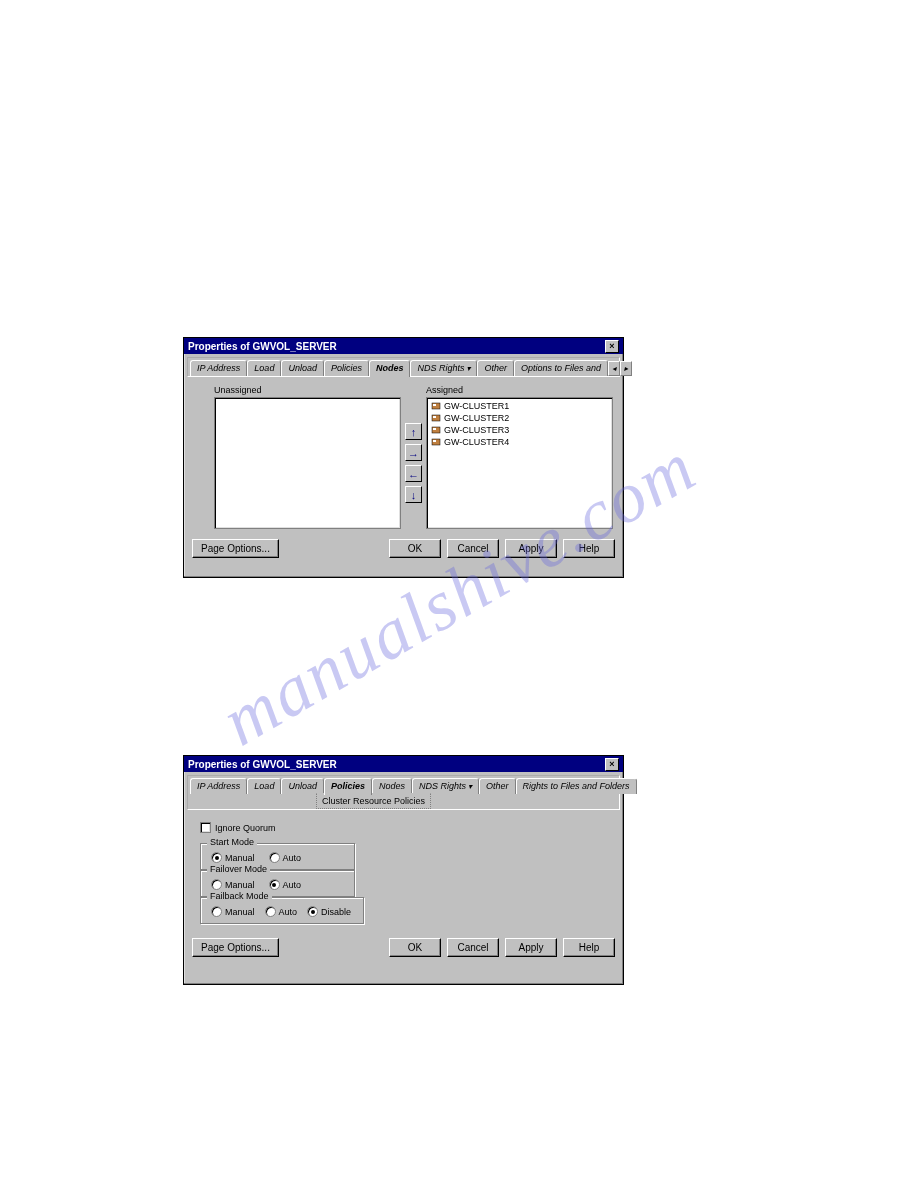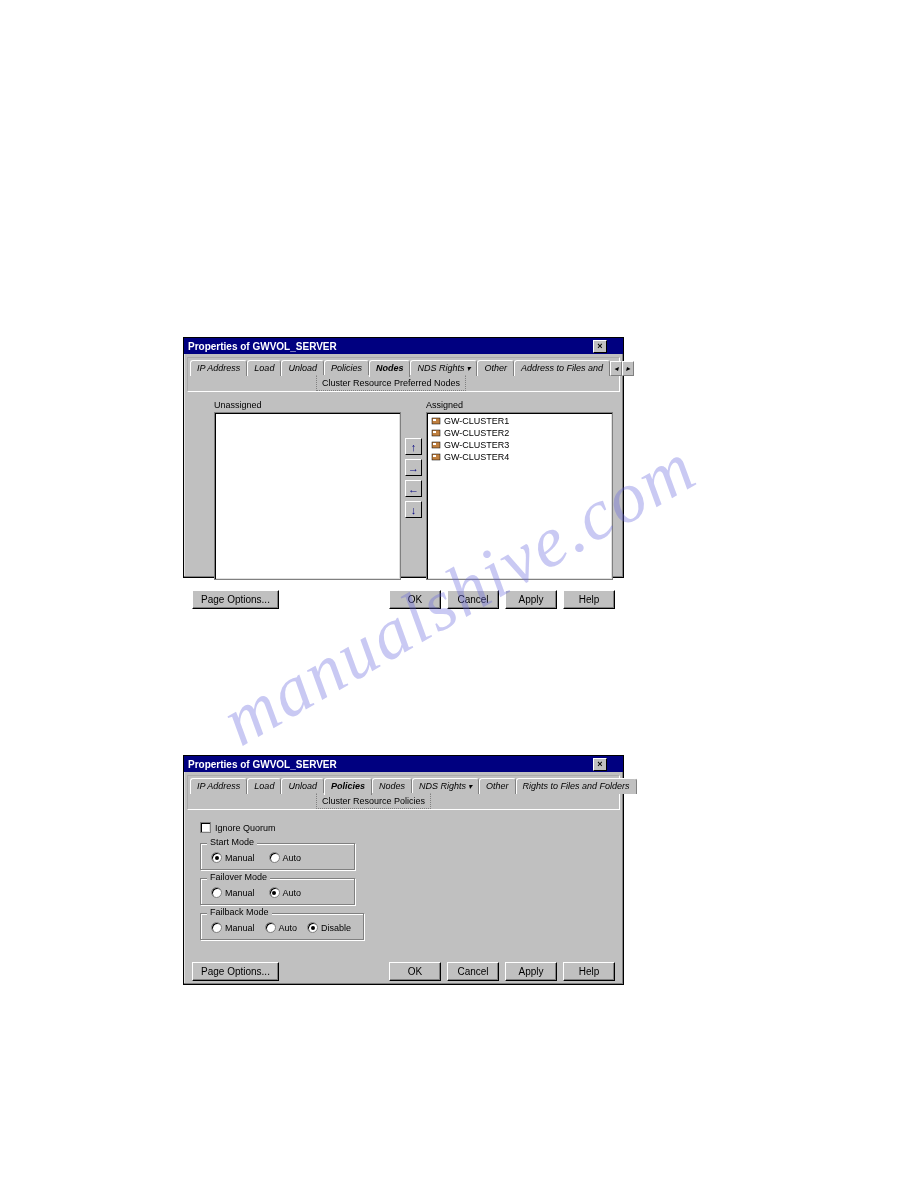--- a/index.html
+++ b/index.html
@@ -10,21 +10,21 @@
   font-style: italic; font-family: Georgia, serif; pointer-events: none; z-index: 100; white-space: nowrap;
 }
 .dialog {
   position: absolute; background: #c0c0c0; border: 1px solid #000;
   box-shadow: inset -1px -1px 0 #808080, inset 1px 1px 0 #dfdfdf;
 }
 .dialog1 { left: 183px; top: 337px; width: 441px; height: 241px; }
 .dialog2 { left: 183px; top: 755px; width: 441px; height: 230px; }
 .titlebar {
   background: #000080; color: #fff; height: 16px; display: flex; align-items: center;
-  justify-content: space-between; padding: 0 16px 0 4px; font-size: 10px; font-weight: bold;
+  justify-content: space-between; padding: 0 4px 0 4px; font-size: 10px; font-weight: bold;
 }
 .titlebar .close-btn {
   width: 14px; height: 13px; background: #c0c0c0; border: 1px solid #fff;
   border-right-color: #000; border-bottom-color: #000; display: flex; align-items: center;
   justify-content: center; font-size: 9px; color: #000; font-weight: bold; cursor: pointer;
 }
 .tabs-area { border: 1px inset #fff; margin: 3px 3px 2px 3px; background: #c0c0c0; padding: 2px 2px 0 2px; }
 .tab-row { display: flex; align-items: flex-end; gap: 0; font-size: 9px; font-style: italic; }
 .tab {
   padding: 2px 6px 3px 6px; border: 1px solid #808080; border-bottom: none;
@@ -43,21 +43,21 @@
   width: 12px; height: 15px; border: 1px solid #808080; border-top-color: #fff; border-left-color: #fff;
   display: flex; align-items: center; justify-content: center; font-size: 8px; cursor: pointer; background: #c0c0c0;
 }
 .content-area { padding: 6px 10px; }
 .list-section { display: flex; gap: 4px; align-items: flex-start; padding-left: 20px; }
 .list-col { flex: 1; }
 .list-label { font-size: 9px; margin-bottom: 2px; }
 .listbox {
   background: #fff; border: 1px solid #808080;
   box-shadow: inset 1px 1px 0 #000, inset -1px -1px 0 #dfdfdf;
-  height: 168px; overflow: auto; padding: 2px;
+  height: 132px; overflow: auto; padding: 2px;
 }
 .listbox .item { display: flex; align-items: center; gap: 3px; font-size: 9px; padding: 1px 2px; }
 .listbox .item .node-icon { width: 10px; height: 10px; }
 .arrow-col { display: flex; flex-direction: column; gap: 4px; margin-top: 38px; }
 .arrow-btn {
   width: 17px; height: 17px; background: #c0c0c0; border: 1px solid #fff;
   border-right-color: #000; border-bottom-color: #000; display: flex; align-items: center;
   justify-content: center; cursor: pointer; font-size: 11px; color: #000080; font-weight: bold;
 }
 .bottom-btns { display: flex; gap: 6px; padding: 4px 8px 6px 8px; align-items: center; }
@@ -69,21 +69,21 @@
 .btn.page-opts { min-width: 78px; }
 .spacer { flex: 1; }
 .form-area { padding: 10px 16px; }
 .checkbox-row { display: flex; align-items: center; gap: 4px; font-size: 9px; margin-bottom: 10px; }
 .checkbox-box {
   width: 11px; height: 11px; background: #fff; border: 1px solid #808080;
   box-shadow: inset 1px 1px 0 #000, inset -1px -1px 0 #dfdfdf;
 }
 .fieldset {
   border: 1px solid #808080; box-shadow: 1px 1px 0 #fff, inset 1px 1px 0 #fff;
-  padding: 8px 14px 6px 10px; margin-bottom: 8px; position: relative; width: 155px;
+  padding: 8px 14px 6px 10px; margin-bottom: 0; position: relative; width: 155px;
 }
 .fieldset-legend {
   position: absolute; top: -7px; left: 6px; background: #c0c0c0; padding: 0 3px; font-size: 9px;
 }
 .radio-row { display: flex; gap: 14px; align-items: center; font-size: 9px; }
 .radio-row.w3 { gap: 10px; }
 .radio-item { display: flex; align-items: center; gap: 3px; }
 .radio-circle {
   width: 11px; height: 11px; border-radius: 50%; background: #fff;
   border: 1px solid #808080; box-shadow: inset 1px 1px 0 #000;
@@ -105,28 +105,25 @@
   </div>
   <div class="tabs-area">
     <div class="tab-row">
       <div class="tab">IP Address</div>
       <div class="tab">Load</div>
       <div class="tab">Unload</div>
       <div class="tab">Policies</div>
       <div class="tab active">Nodes</div>
       <div class="tab"><span>NDS Rights</span><span class="caret">▾</span></div>
       <div class="tab">Other</div>
-      <div class="tab">Address to Files and</div>
+      <div class="tab">Options to Files and</div>
       <div class="tab-scroll">
         <div class="scroll-btn">◂</div>
         <div class="scroll-btn">▸</div>
       </div>
-    </div>
-    <div class="subtab-row">
-      <div class="subtab">Cluster Resource Preferred Nodes</div>
     </div>
   </div>
   <div class="content-area">
     <div class="list-section">
       <div class="list-col">
         <div class="list-label">Unassigned</div>
         <div class="listbox"></div>
       </div>
       <div class="arrow-col">
         <div class="arrow-btn">

